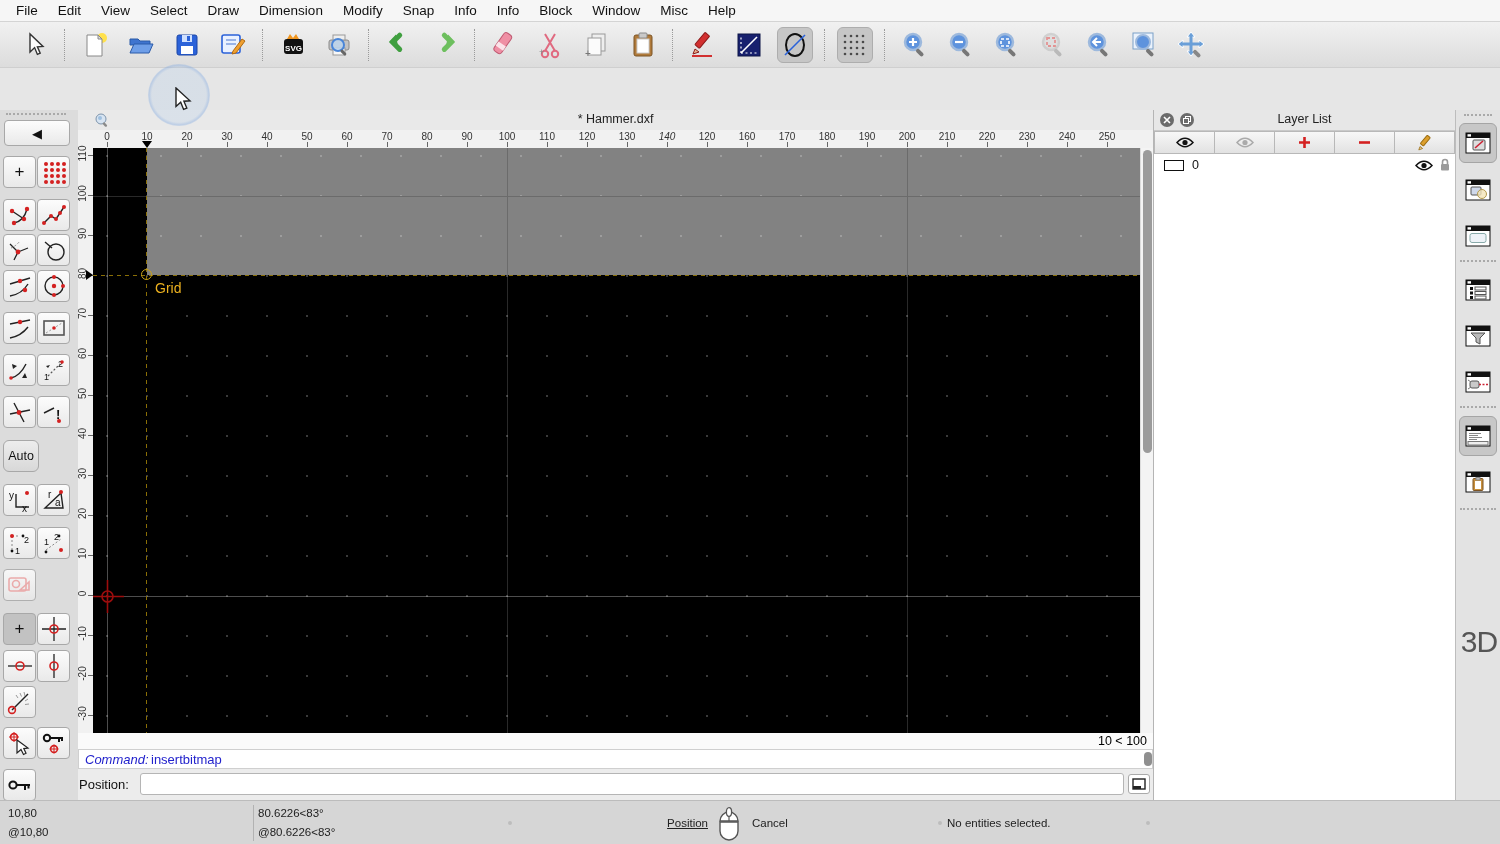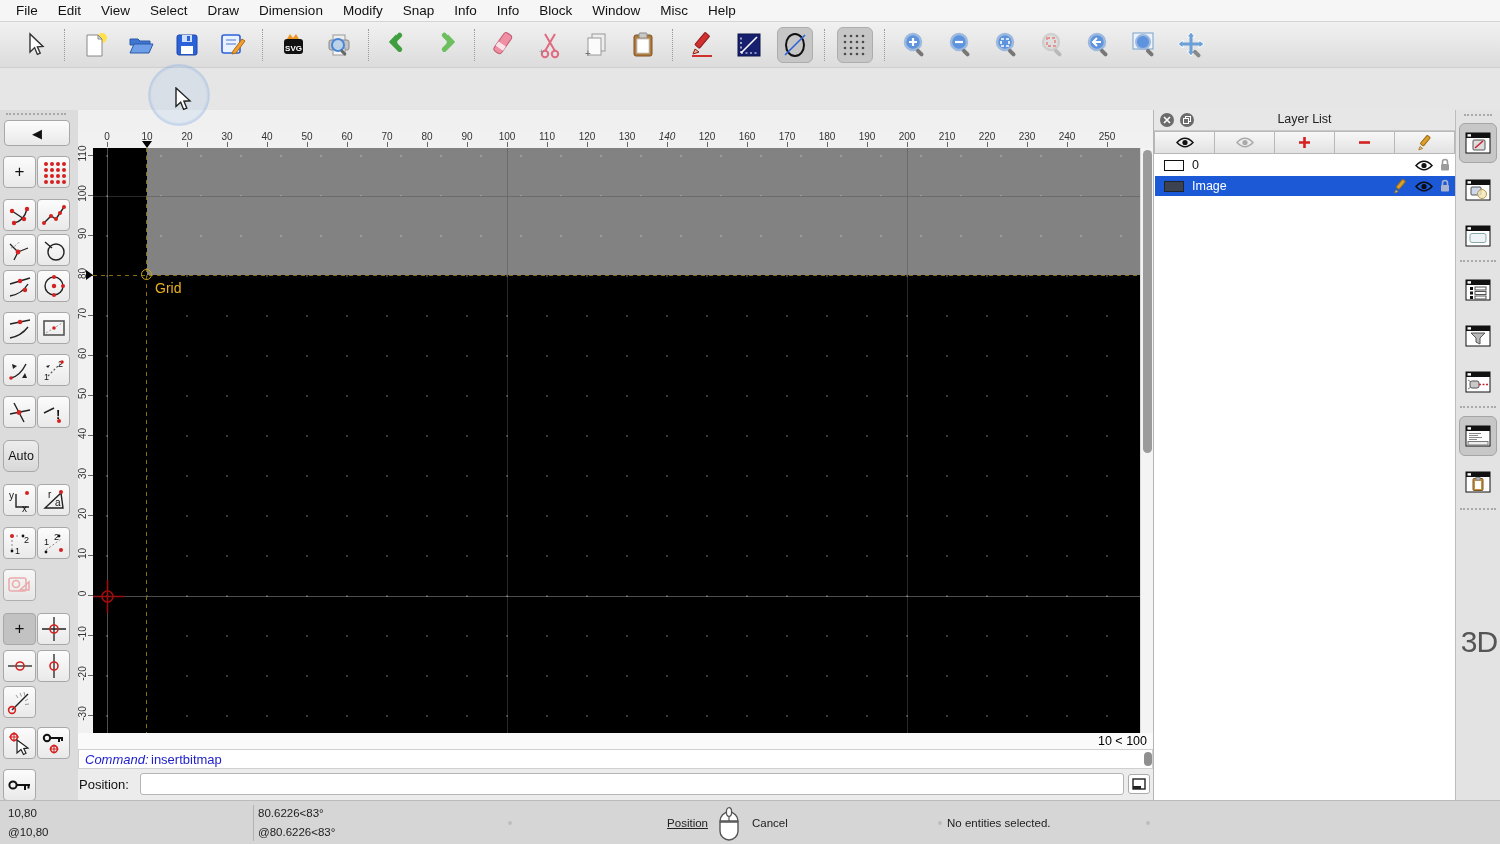--- a/index.html
+++ b/index.html
@@ -615,20 +615,28 @@
 
     <div class="lbtn" style="left:3px;top:659px;">
       <svg width="26" height="26" viewBox="0 0 26 26">
           <circle cx="6" cy="13" r="3.6" fill="none" stroke="#111" stroke-width="2"></circle>
           <path d="M10 13 H23 M18 13 V18 M21.5 13 V16.5" stroke="#111" stroke-width="2"></path>
         </svg>
     </div>
   </div>
 
   <div id="doc">
+    <div id="doc-titlebar">
+      <svg class="abs" style="left:17px;top:3px;" width="14" height="14" viewBox="0 0 14 14">
+          <circle cx="6" cy="6" r="5" fill="#d7e4f2" stroke="#7d94ac"></circle>
+          <circle cx="5" cy="5" r="2" fill="#9fc0e0"></circle>
+          <rect x="9" y="9" width="5" height="2.4" rx="1.2" transform="rotate(45 9 9)" fill="#8a8a8a"></rect>
+        </svg>
+      <div id="doc-title">* Hammer.dxf</div>
+    </div>
     <div id="rulercorner"></div>
     <div id="hruler">
         <div class="htick-label" style="left: 14px;">0</div>
         <div class="htick-line" style="left: 14px;"></div>
         <div class="htick-label" style="left: 54px;">10</div>
         <div class="htick-line" style="left: 54px;"></div>
         <div class="htick-label" style="left: 94px;">20</div>
         <div class="htick-line" style="left: 94px;"></div>
         <div class="htick-label" style="left: 134px;">30</div>
         <div class="htick-line" style="left: 134px;"></div>
@@ -810,36 +818,20 @@
       <span>0</span>
       <svg class="ric" style="left:260px;top:5px;" width="18" height="11" viewBox="0 0 18 11">
           <path d="M1 5.5 Q9 -3 17 5.5 Q9 14 1 5.5 Z" fill="none" stroke="#111" stroke-width="1.5"></path>
           <circle cx="9" cy="5.5" r="2.6" fill="#111"></circle>
         </svg>
       <svg class="ric" style="left:284px;top:3px;" width="12" height="14" viewBox="0 0 12 14">
           <path d="M3.5 6 V4 a2.5 2.5 0 0 1 5 0 V6" fill="none" stroke="#9b9b9b" stroke-width="1.6"></path>
           <rect x="2" y="6" width="8" height="6.5" rx="1" fill="#9b9b9b"></rect>
         </svg>
     </div>
-    <div class="lrow selected" style="top:66px;">
-      <div class="swatch" style="background:#3c4250;border:1.6px solid #20242c;"></div>
-      <span>Image</span>
-      <svg class="ric" style="left:238px;top:3px;" width="15" height="15" viewBox="0 0 16 16">
-          <rect x="6" y="0" width="4" height="11" rx="1" transform="rotate(40 8 6)" fill="#dd9f2c" stroke="#9a6d12"></rect>
-          <path d="M3 11.5 l2.6 2 -3.8 1.4 Z" fill="#e8cf9a" stroke="#9a6d12" stroke-width=".8"></path>
-        </svg>
-      <svg class="ric" style="left:260px;top:5px;" width="18" height="11" viewBox="0 0 18 11">
-          <path d="M1 5.5 Q9 -3 17 5.5 Q9 14 1 5.5 Z" fill="none" stroke="#0a0a0a" stroke-width="1.5"></path>
-          <circle cx="9" cy="5.5" r="2.6" fill="#0a0a0a"></circle>
-        </svg>
-      <svg class="ric" style="left:284px;top:3px;" width="12" height="14" viewBox="0 0 12 14">
-          <path d="M3.5 6 V4 a2.5 2.5 0 0 1 5 0 V6" fill="none" stroke="#aab4cf" stroke-width="1.6"></path>
-          <rect x="2" y="6" width="8" height="6.5" rx="1" fill="#aab4cf"></rect>
-        </svg>
-    </div>
   </div>
 
   <div id="rightdock">
     <div class="dots-h" style="left:8px;top:4px;width:28px;"></div>
     <div class="dockbtn pressed" style="top:13px;">
       <svg width="26" height="24" viewBox="0 0 26 24">
           <rect x="1" y="2" width="24" height="20" fill="#fff" stroke="#111"></rect>
           <rect x="1" y="2" width="24" height="5" fill="#111"></rect>
           <rect x="2.5" y="3.2" width="3.5" height="2.4" fill="#fff"></rect>
           <rect x="8" y="9" width="12" height="10" rx="1" fill="#ddd" stroke="#555"></rect>

